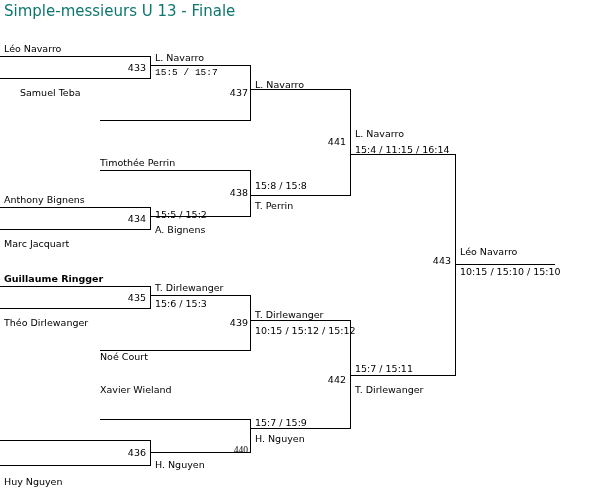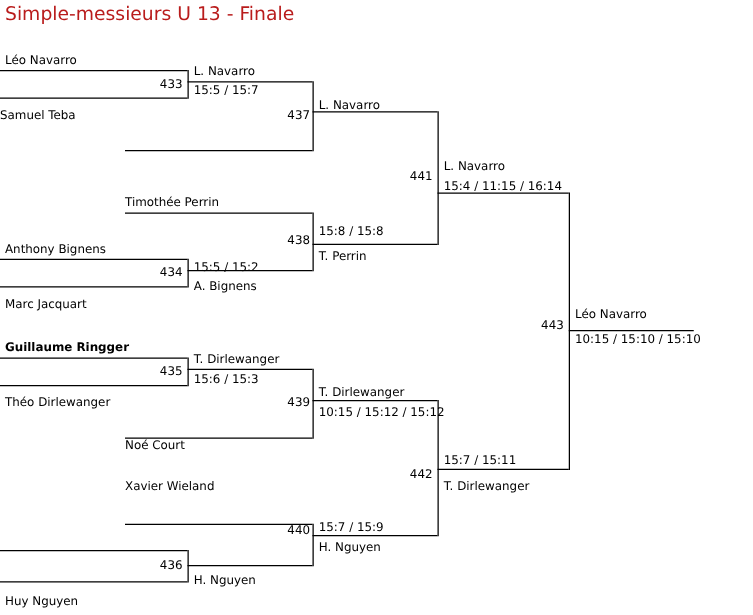--- a/index.html
+++ b/index.html
@@ -15,21 +15,21 @@
     font-family: "DejaVu Sans", sans-serif;
     color: #000000;
     overflow: hidden;
   }
   #title {
     position: absolute;
     left: 4px;
     top: 2px;
     font-size: 15px;
     font-family: "DejaVu Sans", sans-serif;
-    color: #b91c1c;
+    color: #0f766e;
     white-space: nowrap;
     letter-spacing: 0px;
   }
   .lbl {
     position: absolute;
     font-size: 9.5px;
     font-family: "DejaVu Sans", sans-serif;
     color: #000000;
     white-space: nowrap;
     line-height: 10px;
@@ -56,26 +56,26 @@
 </style>
 </head>
 <body>
 
 <div id="root">
 
   <div id="title">Simple-messieurs U 13 - Finale</div>
 
   <div class="lbl" style="left:4px; top:44px;">Léo Navarro</div>
   <div class="hline" style="left:0px; top:56px; width:150px;"></div>
-  <div class="lbl" style="left:0; top:88px;">Samuel Teba</div>
+  <div class="lbl" style="left:20px; top:88px;">Samuel Teba</div>
   <div class="hline" style="left:0px; top:78px; width:150px;"></div>
   <div class="vline" style="left:150px; top:56px; height:23px;"></div>
   <div class="num" style="left:118px; top:63px; width:28px;">433</div>
   <div class="lbl" style="left:155px; top:53px;">L. Navarro</div>
-  <div class="lbl" style="left:155px; top:68px;">15:5 / 15:7</div>
+  <div class="lbl" style="left:155px; top:68px;font-family:Liberation Mono, monospace;">15:5 / 15:7</div>
 
   <div class="hline" style="left:150px; top:65px; width:100px;"></div>
   <div class="hline" style="left:100px; top:120px; width:150px;"></div>
   <div class="vline" style="left:250px; top:65px; height:56px;"></div>
   <div class="num" style="left:220px; top:88px; width:28px;">437</div>
   <div class="lbl" style="left:255px; top:80px;">L. Navarro</div>
 
   <div class="lbl" style="left:100px; top:158px;">Timothée Perrin</div>
   <div class="hline" style="left:100px; top:170px; width:150px;"></div>
 
@@ -124,21 +124,21 @@
   <div class="hline" style="left:0px; top:440px; width:150px;"></div>
   <div class="lbl" style="left:4px; top:477px;">Huy Nguyen</div>
   <div class="hline" style="left:0px; top:465px; width:150px;"></div>
   <div class="vline" style="left:150px; top:440px; height:26px;"></div>
   <div class="num" style="left:118px; top:448px; width:28px;">436</div>
   <div class="lbl" style="left:155px; top:460px;">H. Nguyen</div>
   <div class="lbl" style="left:155px; top:445px;"></div>
 
   <div class="hline" style="left:150px; top:452px; width:100px;"></div>
   <div class="vline" style="left:250px; top:419px; height:34px;"></div>
-  <div class="num" style="left:220px; top:420px; width:28px;">440</div>
+  <div class="num" style="left:220px; top:445px; width:28px;font-family:Liberation Serif, serif;">440</div>
   <div class="lbl" style="left:255px; top:418px;">15:7 / 15:9</div>
   <div class="lbl" style="left:255px; top:434px;">H. Nguyen</div>
 
   <div class="hline" style="left:250px; top:320px; width:100px;"></div>
   <div class="hline" style="left:250px; top:428px; width:100px;"></div>
   <div class="vline" style="left:350px; top:320px; height:109px;"></div>
   <div class="num" style="left:318px; top:375px; width:28px;">442</div>
   <div class="lbl" style="left:355px; top:364px;">15:7 / 15:11</div>
   <div class="lbl" style="left:355px; top:385px;">T. Dirlewanger</div>
 

